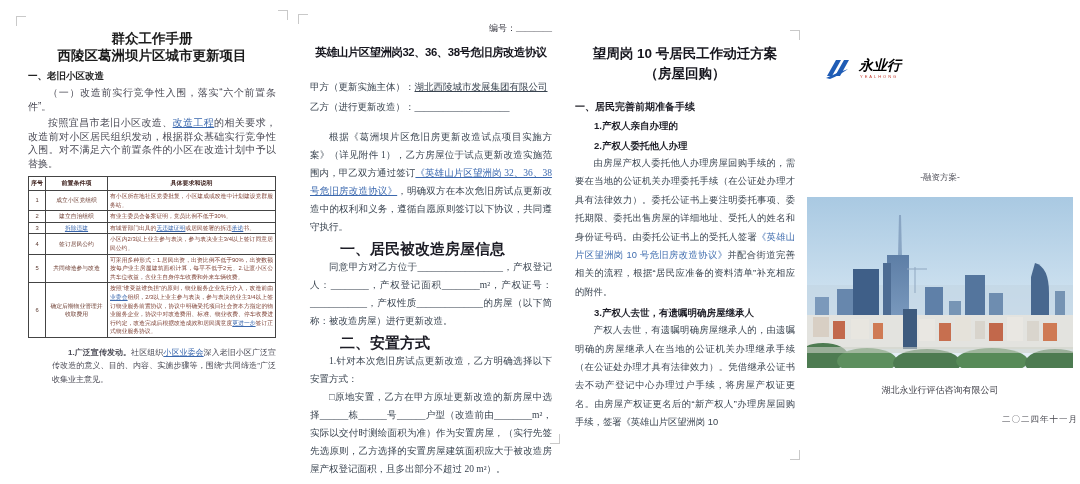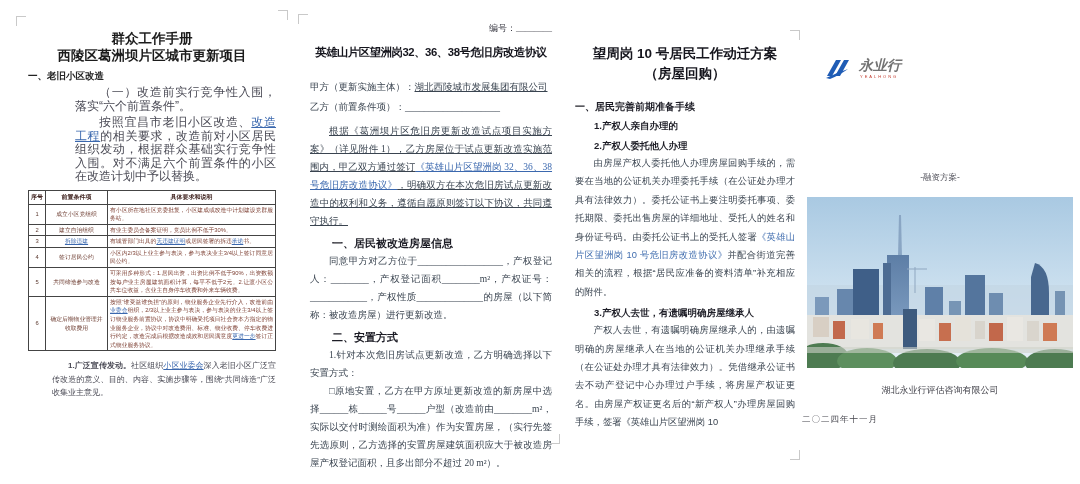--- a/index.html
+++ b/index.html
@@ -12,66 +12,66 @@
   .cm.tr{border-right:1px solid #c9c9c9;border-top:1px solid #c9c9c9;}
   .cm.br{border-right:1px solid #c9c9c9;border-bottom:1px solid #c9c9c9;}
 
   .lnk{color:#3b68ae;text-decoration:underline;}
   .b{font-weight:bold;}
 
   
   #p1{left:12px;width:278px;padding:30px 14px 0 16px;}
   #p1 .doc-title{font-weight:bold;font-size:13.5px;line-height:17px;text-align:center;color:#1c1c1c;}
   #p1 .h1{font-weight:bold;font-size:9.5px;margin-top:6px;color:#222;}
-  #p1 .para{font-size:12px;line-height:13.5px;text-align:justify;color:#4a4a55;margin-top:3px;margin-left:47px;}
+  #p1 .para{font-size:10px;line-height:13.5px;text-align:justify;color:#4a4a55;margin-top:3px;}
   #p1 .ind{text-indent:2em;}
   #p1 table{border-collapse:collapse;width:100%;margin-top:6px;table-layout:fixed;}
   #p1 th,#p1 td{border:1px solid #444;padding:1px 2px;vertical-align:middle;}
   #p1 th{font-size:6px;color:#402420;text-align:center;font-weight:bold;padding:2px 1px;}
   #p1 td{font-size:5.8px;line-height:8.6px;color:#7e4034;}
   #p1 td.no{text-align:center;color:#5c3a30;}
   #p1 td.item{text-align:center;color:#6b3a2e;}
   #p1 td.desc{text-align:justify;}
   #p1 .foot{font-size:8px;line-height:13.5px;text-align:justify;color:#4a4a55;margin-top:8px;text-indent:2em;margin-left:24px;}
 
   
   #p2{left:296px;width:268px;padding:22px 12px 0 14px;font-family:"Liberation Serif",serif;}
   #p2 .serial{font-size:9px;text-align:right;color:#3c3c46;}
   .blank{letter-spacing:0;}
   #p2 .doc-title{font-family:"Liberation Sans",sans-serif;font-weight:bold;font-size:11.3px;
                  text-align:center;color:#15151d;margin-top:10px;white-space:nowrap;letter-spacing:-0.4px;}
   #p2 .line,#p2 .para{font-size:9.5px;line-height:18px;color:#3a4450;text-align:justify;}
   #p2 .line{margin-top:2px;}
   #p2 .block1{margin-top:18px;}
   #p2 .ind{text-indent:2em;}
-  #p2 .h2{font-family:"Liberation Sans",sans-serif;font-weight:bold;font-size:11px;color:#1d1d26;
+  #p2 .h2{font-family:"Liberation Sans",sans-serif;font-weight:bold;font-size:15px;color:#1d1d26;
           text-indent:2em;margin-top:4px;line-height:18px;}
   #p2 .u{text-decoration:underline;}
   #p2 .ulink{color:#3b68ae;text-decoration:underline;}
 
   
   #p3{left:565px;width:238px;padding:44px 8px 0 10px;}
   #p3 .doc-title{font-weight:bold;font-size:13.5px;line-height:20px;text-align:center;color:#15151d;}
   #p3 .h1{font-weight:bold;font-size:10px;color:#1d1d26;margin-top:16px;}
   #p3 .h2{font-weight:bold;font-size:9.5px;color:#1d1d26;text-indent:2em;margin-top:3px;line-height:17px;}
   #p3 .para{font-size:9.3px;line-height:18.4px;color:#3a4450;text-align:justify;text-indent:2em;}
   #p3 .qlnk{color:#3f6cae;}
 
   
   #p4{left:802px;width:276px;padding:0;}
   #p4 .logo-row{position:absolute;left:22px;top:58px;display:flex;align-items:flex-start;}
-  #p4 .logo-cn{font-size:14px;font-weight:bold;font-style:italic;color:#737373;margin-left:5px;line-height:15px;
+  #p4 .logo-cn{font-size:14px;font-weight:bold;font-style:italic;color:#000000;margin-left:5px;line-height:15px;
                font-family:"Liberation Serif",serif;}
   #p4 .logo-sub{font-size:4px;letter-spacing:2px;color:#c23b2e;margin-left:6px;margin-top:1px;}
   #p4 .title{position:absolute;left:0;top:122px;width:100%;text-align:center;font-size:12px;
              line-height:22px;color:#3a3a42;font-weight:bold;}
   #p4 .subtitle{position:absolute;left:0;top:172px;width:100%;text-align:center;font-size:8.5px;color:#55555e;}
   #p4 .photo{position:absolute;left:5px;top:197px;width:266px;height:171px;overflow:hidden;}
   #p4 .company{position:absolute;left:0;top:384px;width:100%;text-align:center;font-size:9px;color:#44444c;}
-  #p4 .date{position:absolute;left:0;top:414px;width:100%;text-align:left;font-size:8.5px;color:#44444c;letter-spacing:1px;}
+  #p4 .date{position:absolute;left:0;top:414px;width:100%;text-align:right;font-size:8.5px;color:#44444c;letter-spacing:1px;}
 </style>
 </head>
 <body>
 
 <div id="canvas">
 
   <div class="page" id="p1">
     <div class="cm tl" style="left:4px;top:16px;"></div>
     <div class="cm tr" style="right:2px;top:10px;"></div>
     <div class="doc-title">
@@ -129,22 +129,22 @@
   </div>
 
   <div class="page" id="p2">
     <div class="cm tl" style="left:2px;top:14px;"></div>
     <div class="cm br" style="right:4px;bottom:40px;"></div>
     <div class="serial">
       <span>编号：</span><span class="blank">________</span>
     </div>
     <div class="doc-title">英雄山片区望洲岗32、36、38号危旧房改造协议</div>
     <div class="line block1"><span>甲方（更新实施主体）：</span><span class="u">湖北西陵城市发展集团有限公司</span></div>
-    <div class="line"><span>乙方（前置条件项）：</span><span>____________________</span></div>
-    <div class="para ind" style="margin-top:6px;text-decoration:underline;"><span>根据《葛洲坝片区危旧房更新改造试点项目实施方案》（详见附件 1），乙方房屋位于试点更新改造实施范围内，甲乙双方通过签订</span><span class="ulink">《英雄山片区望洲岗 32、36、38号危旧房改造协议》</span><span>，明确双方在本次危旧房试点更新改造中的权利和义务，遵循自愿原则签订以下协议，共同遵守执行。</span></div>
+    <div class="line"><span>乙方（进行更新改造）：</span><span>____________________</span></div>
+    <div class="para ind" style="margin-top:12px;"><span>根据《葛洲坝片区危旧房更新改造试点项目实施方案》（详见附件 1），乙方房屋位于试点更新改造实施范围内，甲乙双方通过签订</span><span class="ulink">《英雄山片区望洲岗 32、36、38号危旧房改造协议》</span><span>，明确双方在本次危旧房试点更新改造中的权利和义务，遵循自愿原则签订以下协议，共同遵守执行。</span></div>
     <div class="h2">一、居民被改造房屋信息</div>
     <div class="para ind"><span>同意甲方对乙方位于</span><span>__________________</span><span>，产权登记人：</span><span>________</span><span>，产权登记面积</span><span>________</span><span>m²，产权证号：</span><span>____________</span><span>，产权性质</span><span>______________</span><span>的房屋（以下简称：被改造房屋）进行更新改造。</span></div>
     <div class="h2">二、安置方式</div>
     <div class="para ind">1.针对本次危旧房试点更新改造，乙方明确选择以下安置方式：</div>
     <div class="para ind"><span>□原地安置，乙方在甲方原址更新改造的新房屋中选择</span><span>______</span><span>栋</span><span>______</span><span>号</span><span>______</span><span>户型（改造前由</span><span>________</span><span>m²，实际以交付时测绘面积为准）作为安置房屋，（实行先签先选原则，乙方选择的安置房屋建筑面积应大于被改造房屋产权登记面积，且多出部分不超过 20 m²）。</span></div>
   </div>
 
   <div class="page" id="p3">
     <div class="cm tr" style="right:3px;top:30px;"></div>
     <div class="cm br" style="right:3px;bottom:24px;"></div>

